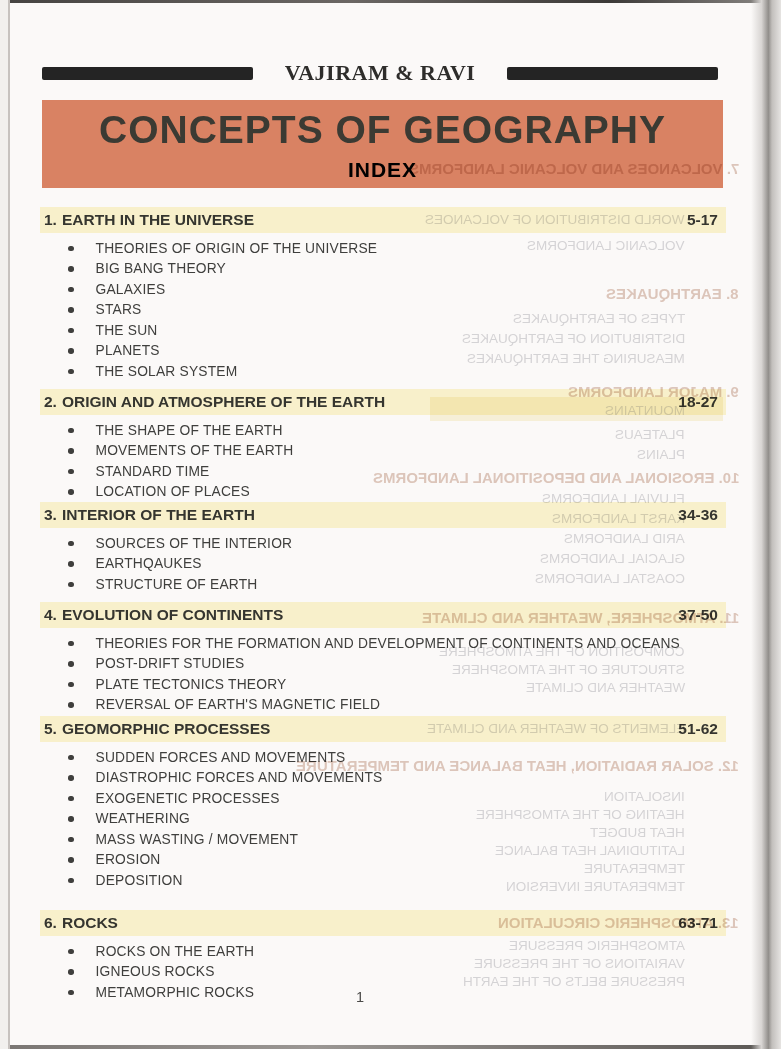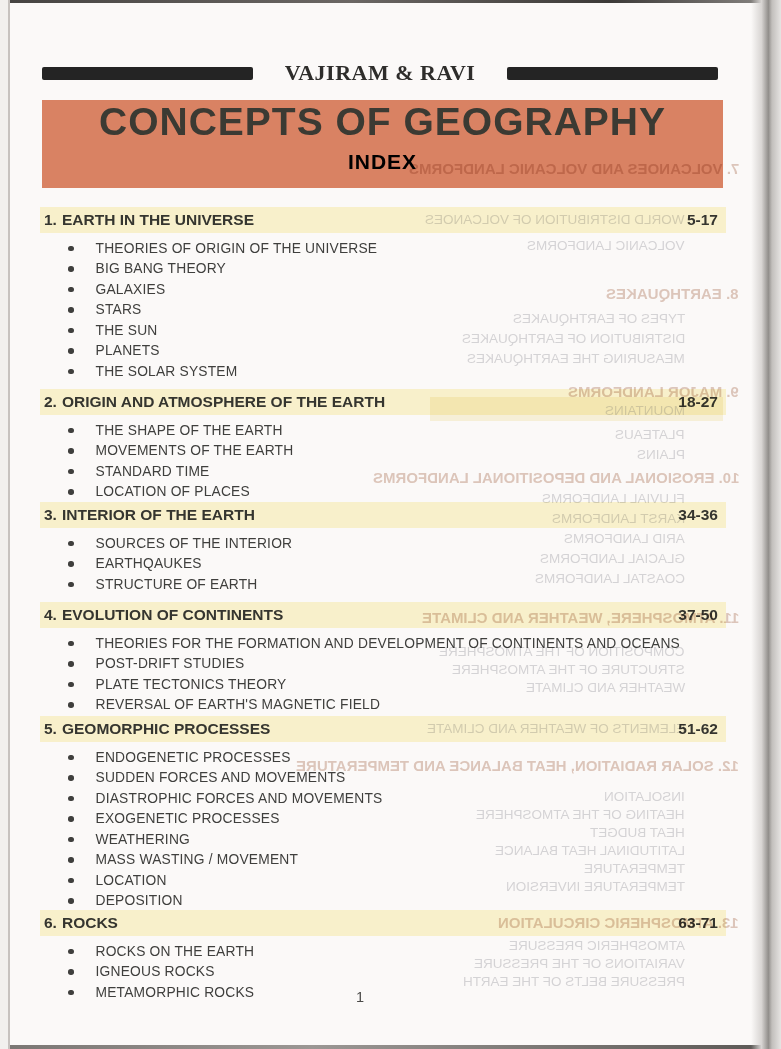--- a/index.html
+++ b/index.html
@@ -13,21 +13,21 @@
   .edge-bottom{position:absolute;bottom:0;left:0;right:0;height:4px;background:linear-gradient(to right,#7a7673 0%,#9b9794 40%,#5a5754 100%);z-index:5;}
   .edge-left{position:absolute;top:0;bottom:0;left:0;width:8px;background:#f2f0ee;border-right:2px solid #c7c2bf;z-index:5;}
   .edge-right{position:absolute;top:0;bottom:0;right:0;width:30px;z-index:5;
     background:linear-gradient(to right,rgba(214,211,209,0) 0%,#d8d5d3 35%,#918e8b 58%,#c2bfbc 70%,#e6e4e2 100%);}
   
   .brand-row{position:absolute;left:42px;top:61px;width:676px;height:24px;display:flex;align-items:center;z-index:2;}
   .brand-bar{height:13px;background:#242424;flex:1;border-radius:2px;}
   .brand-text{font-family:"Liberation Serif",serif;font-weight:bold;font-size:22px;letter-spacing:.5px;color:#2e2d2b;padding:0 32px;white-space:nowrap;background:#fbf9f8;}
   
   .banner{position:absolute;left:42px;top:100px;width:681px;height:88px;background:#d98263;text-align:center;z-index:2;}
-  .banner-title{font-size:39px;font-weight:bold;letter-spacing:1px;color:#3b3a33;margin-top:0;}
+  .banner-title{font-size:39px;font-weight:bold;letter-spacing:1px;color:#3b3a33;margin-top:8px;}
   .banner-subtitle{font-size:21px;font-weight:bold;letter-spacing:1px;color:#000000;margin-top:6px;}
   
   .sections{position:absolute;left:40px;top:0;width:686px;z-index:2;}
   .sec{position:absolute;left:0;width:100%;}
   .sec-head{display:flex;align-items:center;height:26px;background:#f8f0cb;font-weight:bold;font-size:15.5px;color:#35352f;padding:0 8px 0 4px;box-sizing:border-box;}
   .sec-num{margin-right:5px;}
   .sec-pages{margin-left:auto;}
   .sec-items{list-style:none;margin:5px 0 0 0;padding:0;}
   .sec-items li{display:flex;align-items:center;height:20.5px;font-size:13.8px;color:#3f3f3d;letter-spacing:.2px;}
   .dot{width:5.5px;height:5.5px;border-radius:50%;background:#3f3f3d;margin-left:28px;margin-right:22px;flex:none;}
@@ -172,45 +172,41 @@
       </div>
       <div class="sec" style="top: 716px;">
         <div class="sec-head">
           <span class="sec-num">5.</span>
           <span>GEOMORPHIC PROCESSES</span>
           <span class="sec-pages">51-62</span>
         </div>
         <ul class="sec-items">
           <li>
             <span class="dot"></span>
-            <span>ENDOGENETIC PROCESSES</span>
-          </li>
-          <li>
-            <span class="dot"></span>
             <span>SUDDEN FORCES AND MOVEMENTS</span>
           </li>
           <li>
             <span class="dot"></span>
             <span>DIASTROPHIC FORCES AND MOVEMENTS</span>
           </li>
           <li>
             <span class="dot"></span>
             <span>EXOGENETIC PROCESSES</span>
           </li>
           <li>
             <span class="dot"></span>
             <span>WEATHERING</span>
           </li>
           <li>
             <span class="dot"></span>
             <span>MASS WASTING / MOVEMENT</span>
           </li>
           <li>
             <span class="dot"></span>
-            <span>LOCATION</span>
+            <span>EROSION</span>
           </li>
           <li>
             <span class="dot"></span>
             <span>DEPOSITION</span>
           </li>
         </ul>
       </div>
       <div class="sec" style="top: 910px;">
         <div class="sec-head">
           <span class="sec-num">6.</span>

